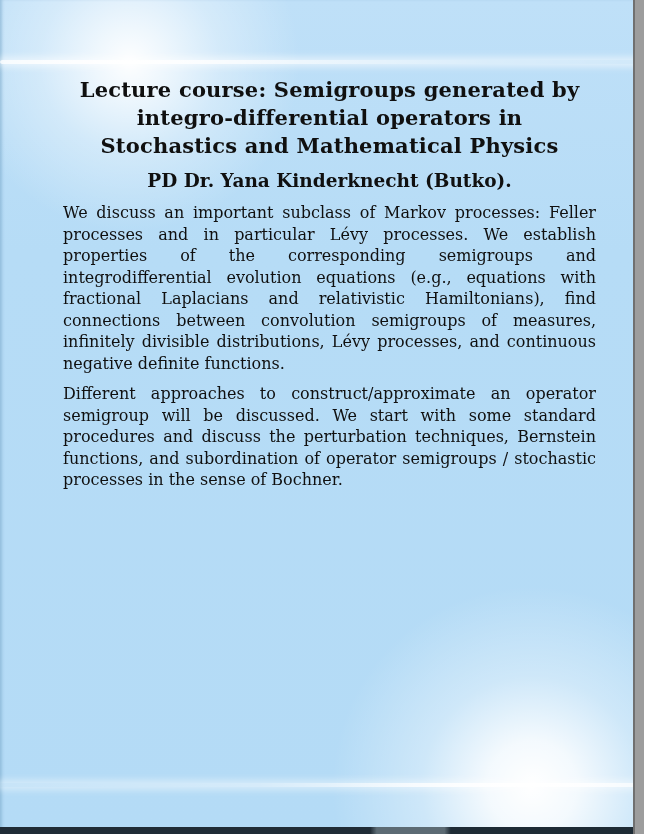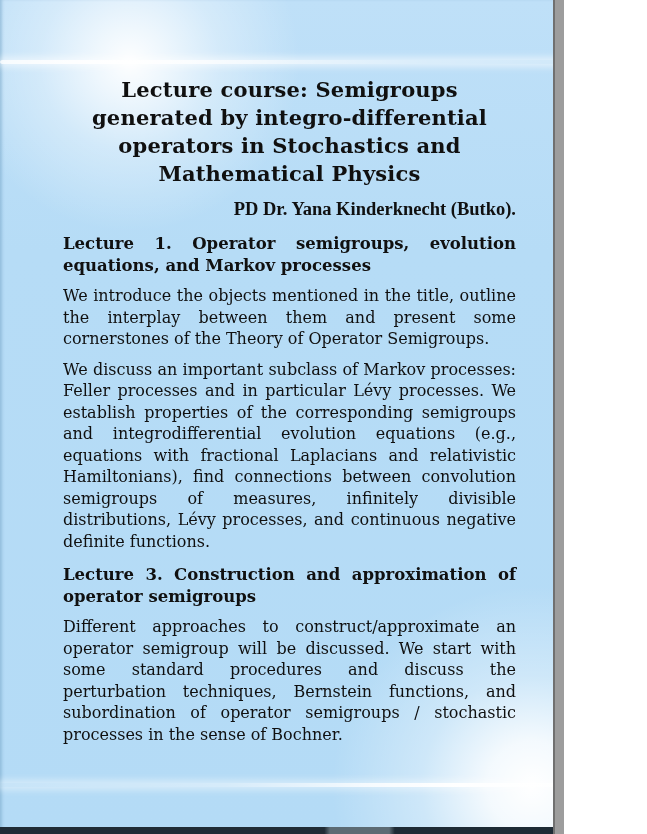--- a/index.html
+++ b/index.html
@@ -3,21 +3,21 @@
 <meta charset="utf-8">
 <style>
   html, body { margin: 0; padding: 0; }
   body {
     width: 647px; height: 834px;
     font-family: "DejaVu Serif", "Liberation Serif", serif;
     overflow: hidden;
   }
   .page {
     position: relative;
-    width: 564px; height: 834px;
+    width: 644px; height: 834px;
     background:
       radial-gradient(circle at 130px 62px, rgba(255,255,255,0.98) 0px, rgba(255,255,255,0.75) 35px, rgba(255,255,255,0.35) 90px, rgba(255,255,255,0) 170px),
       radial-gradient(circle at 532px 786px, rgba(255,255,255,1) 0px, rgba(255,255,255,0.85) 45px, rgba(255,255,255,0.35) 110px, rgba(255,255,255,0) 200px),
       linear-gradient(180deg, #bfe0f8 0%, #b6dcf6 30%, #b4dbf6 100%);
     box-shadow: inset 3px 0 3px -1px rgba(120,165,200,0.55);
   }
   
   .streak {
     position: absolute; left: 0; width: 100%; height: 4px;
     border-radius: 2px;
@@ -61,25 +61,24 @@
     max-width: 520px;
     margin: 0 auto;
     text-align: center;
     font-weight: bold;
     font-size: 21px;
     line-height: 28px;
     letter-spacing: 0.2px;
   }
   .author {
     margin-top: 9px;
-    text-align: right;
+    text-align: center;
     font-weight: bold;
     font-size: 18.5px;
     line-height: 24px;
-    font-family: Liberation Serif, serif;
   }
   .section-heading {
     margin-top: 12px;
     font-weight: bold;
     font-size: 16.5px;
     line-height: 21.5px;
     text-align: justify;
   }
   .section-body {
     margin-top: 9px;
@@ -93,31 +92,26 @@
 
 <div class="page">
 
   <div class="streak streak-top"></div>
   <div class="streak streak-bottom"></div>
 
   <div class="content">
     <div class="title">Lecture course: Semigroups generated by integro-differential operators in Stochastics and Mathematical Physics</div>
     <div class="author">PD Dr. Yana Kinderknecht (Butko).</div>
 
-    <div>
-      <div class="section-heading">Lecture 1. Operator semigroups, evolution equations, and Markov processes</div>
-      <div class="section-body">We introduce the objects mentioned in the title, outline the interplay between them and present some cornerstones of the Theory of Operator Semigroups.</div>
-    </div>
 
     <div>
       <div class="section-body">We discuss an important subclass of Markov processes: Feller processes and in particular Lévy processes. We establish properties of the corresponding semigroups and integrodifferential evolution equations (e.g., equations with fractional Laplacians and relativistic Hamiltonians), find connections between convolution semigroups of measures, infinitely divisible distributions, Lévy processes, and continuous negative definite functions.</div>
     </div>
 
     <div>
-      <div class="section-heading">Lecture 3. Construction and approximation of operator semigroups</div>
       <div class="section-body">Different approaches to construct/approximate an operator semigroup will be discussed. We start with some standard procedures and discuss the perturbation techniques, Bernstein functions, and subordination of operator semigroups / stochastic processes in the sense of Bochner.</div>
     </div>
   </div>
 
   <div class="bottom-bar"></div>
   <div class="right-bar"></div>
 
 </div>
 
 </body></html>

